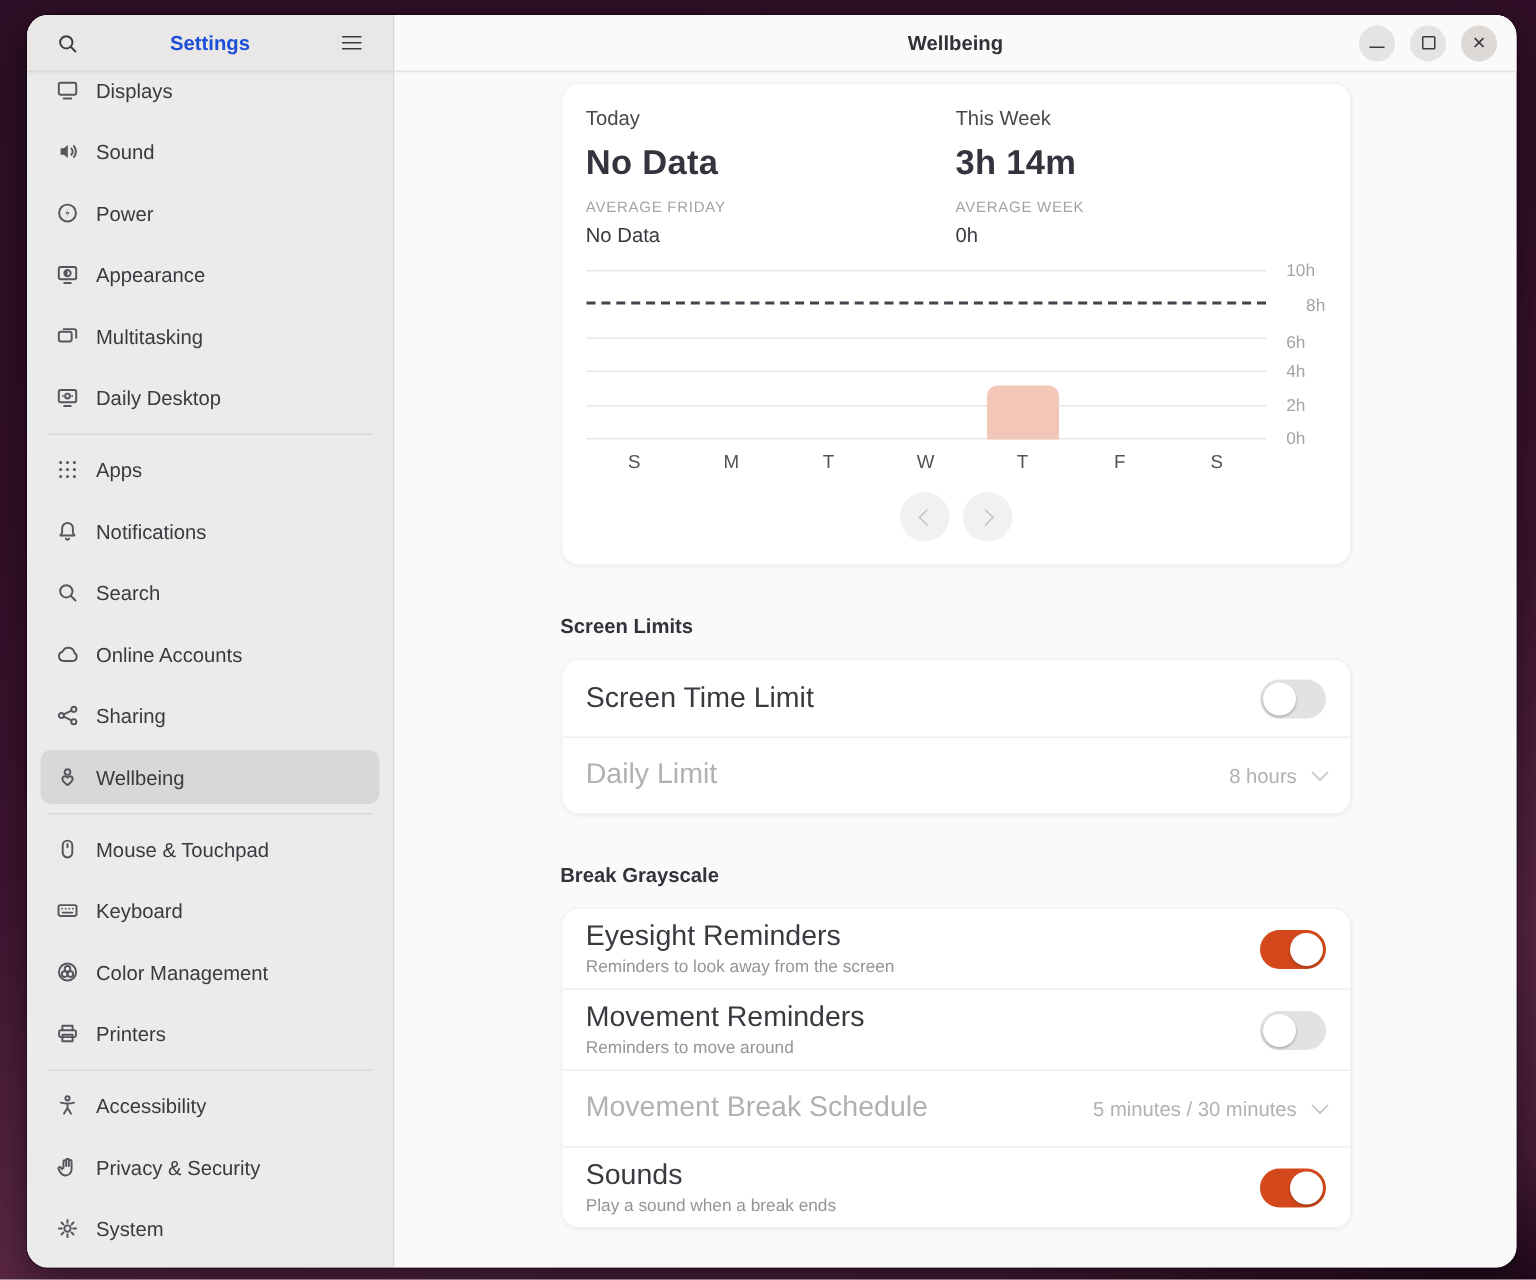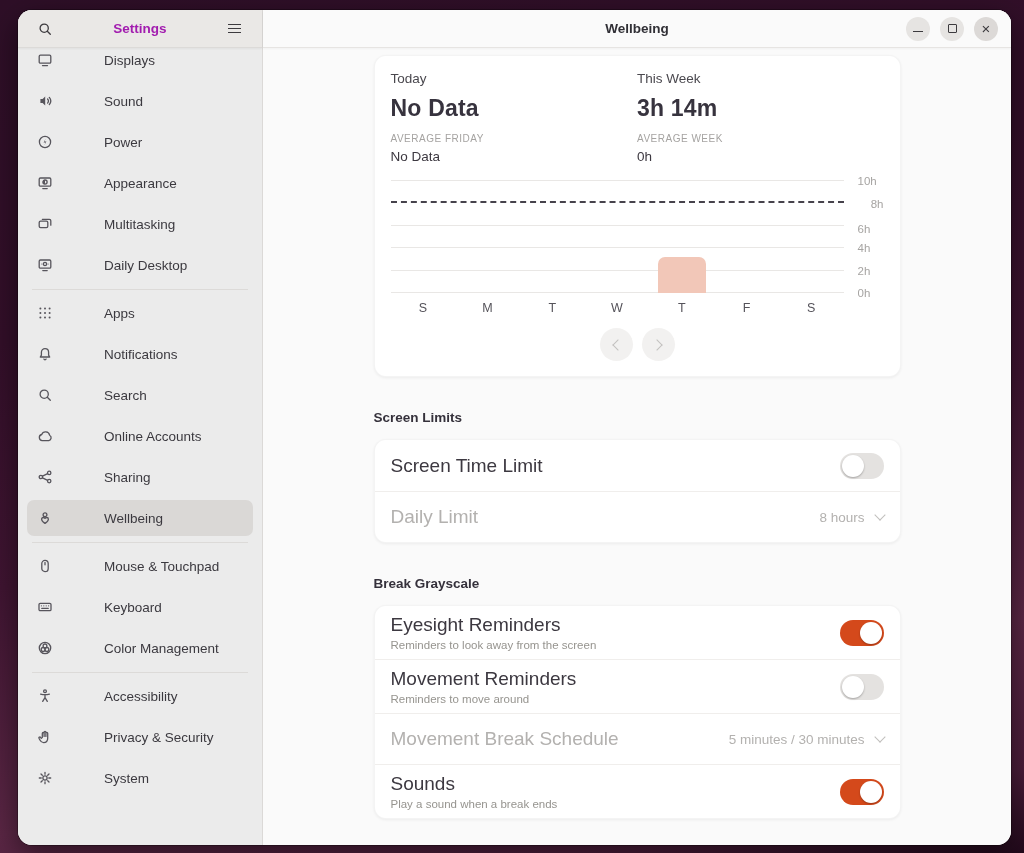--- a/index.html
+++ b/index.html
@@ -16,31 +16,31 @@
     background:#fafafa;
   }
   
   .sidebar { width:245px; background:#ebebeb; display:flex; flex-direction:column; border-right:1px solid #dbd9d7; }
   .sidebar-header {
     height:38px; flex:0 0 38px; background:#eae8e6; border-bottom:1px solid #dcdad8;
     display:flex; align-items:center; justify-content:space-between; padding:0 14px; z-index:3;
     box-shadow:0 1px 2px rgba(0,0,0,.05);
   }
   .hdr-btn { width:26px; height:26px; border-radius:6px; display:flex; align-items:center; justify-content:center; color:#3d3b3f; }
-  .sidebar-title { font-size:13.5px; font-weight:bold; color:#a21caf; }
+  .sidebar-title { font-size:13.5px; font-weight:bold; color:#1d4ed8; }
   .ico-burger { width:13px; height:0; border-top:1.4px solid #3d3b3f; box-shadow:0 4px 0 #3d3b3f, 0 -4px 0 #3d3b3f; display:inline-block; }
   .nav-scroll { flex:1; overflow:hidden; padding:0 9px; }
   .nav-list { margin-top:-11px; }
   .nav-row {
     display:flex; align-items:center; gap:11px; height:36px; margin-top:5px;
     padding:0 10px; border-radius:7px; color:#3b393f;
   }
   .nav-row.selected { background:#dad8d6; }
   .nav-ico { width:16px; height:16px; color:#57555c; display:flex; align-items:center; justify-content:center; flex:0 0 16px; }
-  .nav-label { font-size:13.5px; color:#3b393f; white-space:nowrap;margin-left:40px; }
+  .nav-label { font-size:13.5px; color:#3b393f; white-space:nowrap; }
   .nav-div { height:1px; background:#dcdad8; margin:6px 5px 1px; }
   
   .content { flex:1; display:flex; flex-direction:column; background:#fafafa; min-width:0; }
   .content-header {
     height:38px; flex:0 0 38px; background:#fafafa; border-bottom:1px solid #e6e4e2;
     position:relative; display:flex; align-items:center; z-index:3;
     box-shadow:0 1px 2px rgba(0,0,0,.04);
   }
   .page-title { position:absolute; left:0; right:0; text-align:center; font-size:13.5px; font-weight:bold; color:#313036; }
   .win-controls { margin-left:auto; display:flex; gap:10px; padding-right:13px; position:relative; }
@@ -274,20 +274,30 @@
             <span class="nav-ico">
               <svg viewBox="0 0 16 16" width="16" height="16" fill="none" stroke="currentColor" stroke-width="1.3" stroke-linecap="round" stroke-linejoin="round">
                 <circle cx="8" cy="8" r="5.7"></circle>
                 <circle cx="8" cy="5.9" r="1.9"></circle>
                 <circle cx="6.1" cy="9.4" r="1.9"></circle>
                 <circle cx="9.9" cy="9.4" r="1.9"></circle>
               </svg>
             </span>
             <span class="nav-label">Color Management</span>
           </div>
+          <div class="nav-row">
+            <span class="nav-ico">
+              <svg viewBox="0 0 16 16" width="16" height="16" fill="none" stroke="currentColor" stroke-width="1.3" stroke-linecap="round" stroke-linejoin="round">
+                <path d="M4.6 5.8V2.8h6.8v3"></path>
+                <rect x="2.4" y="5.8" width="11.2" height="4.6" rx="1"></rect>
+                <rect x="4.6" y="8.8" width="6.8" height="4.4"></rect>
+              </svg>
+            </span>
+            <span class="nav-label">Printers</span>
+          </div>
           <div class="nav-div"></div>
           <div class="nav-row">
             <span class="nav-ico">
               <svg viewBox="0 0 16 16" width="16" height="16" fill="none" stroke="currentColor" stroke-width="1.3" stroke-linecap="round" stroke-linejoin="round">
                 <circle cx="8" cy="3.2" r="1.4"></circle>
                 <path d="M3.6 6.1c3 .8 5.8.8 8.8 0M8 6.7v3M8 9.7l-2.3 3.7M8 9.7l2.3 3.7"></path>
               </svg>
             </span>
             <span class="nav-label">Accessibility</span>
           </div>

